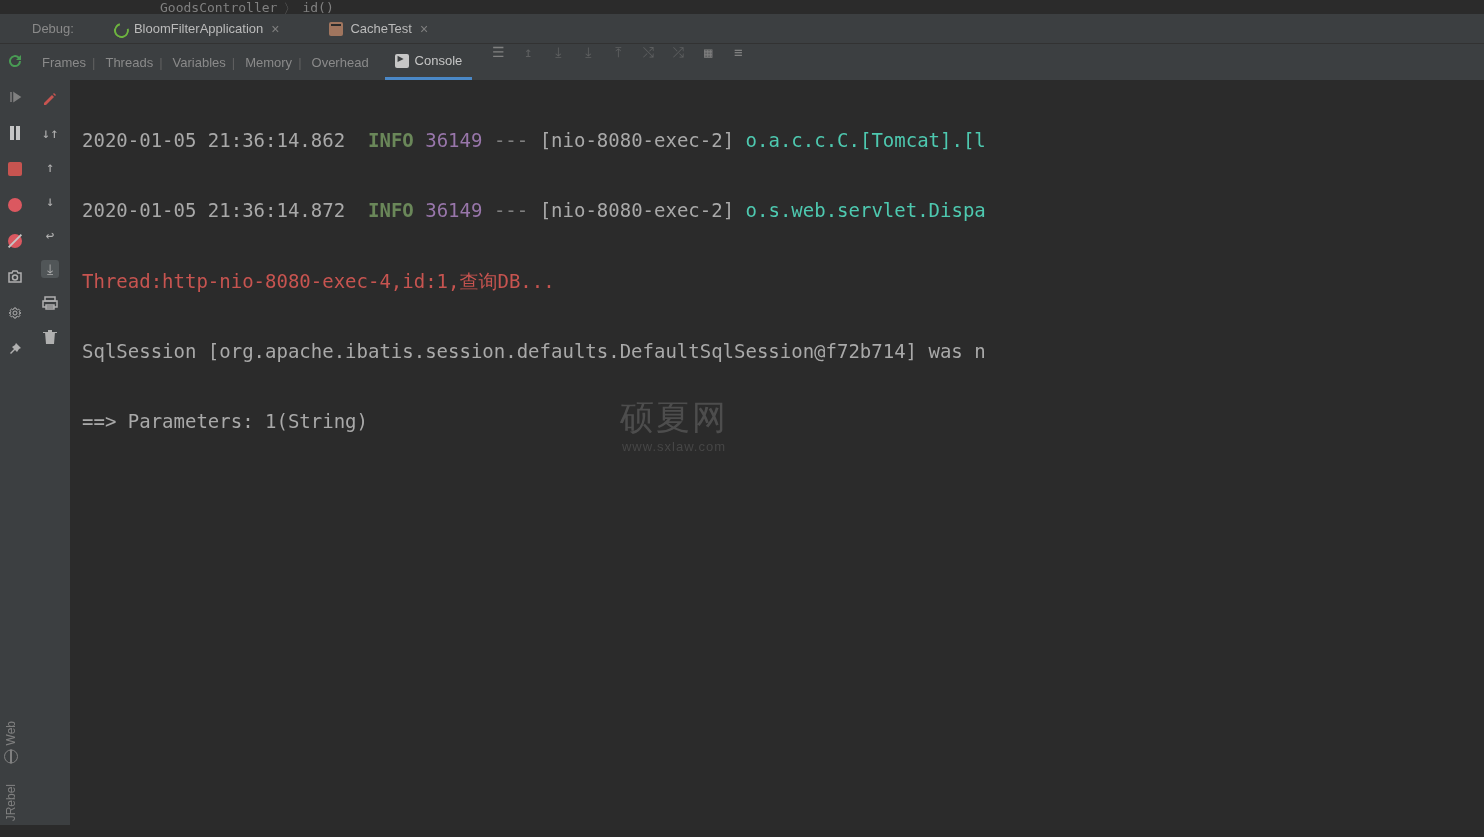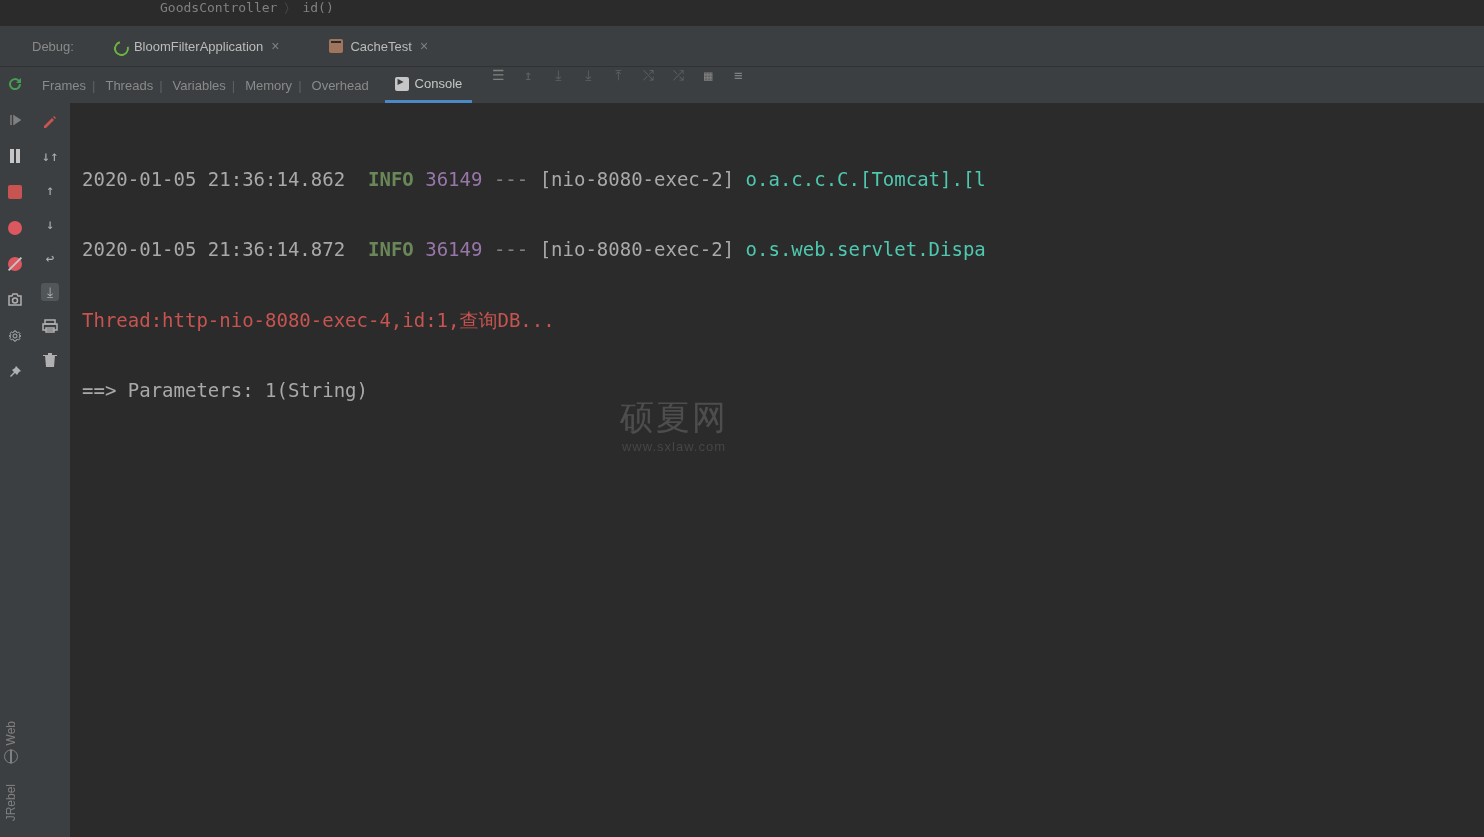--- a/index.html
+++ b/index.html
@@ -1,19 +1,19 @@
 <!DOCTYPE html>
 <html><head>
 <meta charset="utf-8">
 <style>
 *{margin:0;padding:0;box-sizing:border-box;}
 body{background:#2b2b2b;color:#a9b7c6;font-family:'Menlo','Consolas',monospace;font-size:14px;width:1484px;height:837px;overflow:hidden;}
-.breadcrumb-bar{height:26px;padding:0 160px;color:#808080;font-size:13px;display:flex;align-items:flex-start;}
+.breadcrumb-bar{height:14px;padding:0 160px;color:#808080;font-size:13px;display:flex;align-items:flex-start;}
 .breadcrumb-bar .sep{margin:0 6px;color:#606060;}
-.debug-tabs{height:41px;background:#3c3f41;display:flex;align-items:center;padding-left:32px;border-bottom:1px solid #323232;}
+.debug-tabs{height:30px;background:#3c3f41;display:flex;align-items:center;padding-left:32px;border-bottom:1px solid #323232;}
 .debug-label{color:#8a8a8a;font-family:sans-serif;font-size:13px;margin-right:28px;}
 .dtab{display:flex;align-items:center;padding:0 10px;height:100%;color:#bbbbbb;font-family:sans-serif;font-size:13px;cursor:pointer;}
 .dtab .icon{margin-right:7px;}
 .dtab .close{margin-left:8px;color:#808080;font-size:14px;cursor:pointer;}
 .spring-icon{display:inline-block;width:15px;height:15px;border-radius:50%;position:relative;}
 .spring-icon::before{content:'';position:absolute;left:2px;top:2px;width:11px;height:11px;border-radius:50%;border:2px solid #6db33f;transform:rotate(30deg);border-top-color:transparent;}
 .jar-icon{display:inline-block;width:14px;height:14px;background:#a0755e;border-radius:2px;position:relative;}
 .jar-icon::before{content:'';position:absolute;top:2px;left:2px;right:2px;height:2px;background:#2b2b2b;}
 .main-row{display:flex;height:calc(100% - 56px);}
 .left-gutter{width:30px;background:#3c3f41;display:flex;flex-direction:column;align-items:center;padding-top:8px;gap:18px;}
@@ -36,21 +36,21 @@
 .console-tab{display:flex;align-items:center;gap:6px;padding:6px 10px;border-bottom:3px solid #4a88c7;color:#c6c6c6;font-family:sans-serif;font-size:13px;}
 .console-icon{width:14px;height:14px;background:#c6c6c6;border-radius:2px;position:relative;}
 .console-icon::before{content:'▶';position:absolute;color:#3c3f41;font-size:8px;left:3px;top:0px;}
 .tb-icons{display:flex;gap:14px;margin-left:6px;}
 .tb-ic{width:16px;height:16px;display:flex;align-items:center;justify-content:center;cursor:pointer;color:#808080;}
 .tb-ic.disabled{opacity:0.5;}
 .console-row{flex:1;display:flex;overflow:hidden;}
 .console-gutter{width:40px;background:#3c3f41;display:flex;flex-direction:column;align-items:center;padding-top:10px;gap:16px;}
 .cg-ic{width:18px;height:18px;display:flex;align-items:center;justify-content:center;cursor:pointer;color:#b0b0b0;}
 .pencil-icon{color:#c75450;}
-.console-output{flex:1;background:#2b2b2b;padding:24px 12px;font-size:19px;line-height:1.85;white-space:pre;overflow:hidden;font-family:'Menlo','Consolas',monospace;}
+.console-output{flex:1;background:#2b2b2b;padding:8px 12px;font-size:19px;line-height:1.85;white-space:pre;overflow:hidden;font-family:'Menlo','Consolas',monospace;}
 .log-line{display:block;}
 .ts{color:#a9a9a9;}
 .info{color:#6a8759;font-weight:bold;}
 .pid{color:#9876aa;}
 .dash{color:#808080;}
 .thread{color:#a9a9a9;}
 .logger{color:#4ec9b0;}
 .red{color:#c75450;}
 .plain{color:#a9a9a9;}
 .side-tabs{position:absolute;left:0;bottom:10px;display:flex;flex-direction:column;gap:8px;}
@@ -177,20 +177,21 @@
             <svg width="14" height="16" viewBox="0 0 14 16" fill="currentColor">
               <path d="M2 3h10l-1 12H3z M5 1h4v2H5z M0 3h14v1H0z"></path>
             </svg>
           </div>
       </div>
 
       <div class="console-output">
 <span class="log-line"><span class="ts">2020-01-05 21:36:14.862</span>  <span class="info">INFO</span> <span class="pid">36149</span> <span class="dash">---</span> <span class="thread">[nio-8080-exec-2]</span> <span class="logger">o.a.c.c.C.[Tomcat].[l</span></span>
 <span class="log-line"><span class="ts">2020-01-05 21:36:14.872</span>  <span class="info">INFO</span> <span class="pid">36149</span> <span class="dash">---</span> <span class="thread">[nio-8080-exec-2]</span> <span class="logger">o.s.web.servlet.Dispa</span></span>
 <span class="log-line red">Thread:http-nio-8080-exec-4,id:1,查询DB...</span>
+<span class="log-line plain">SqlSession [org.apache.ibatis.session.defaults.DefaultSqlSession@f72b714] was n</span>
 <span class="log-line plain">==&gt; Parameters: 1(String)</span>
 
 
 
 
 
 
 
 
       </div>

